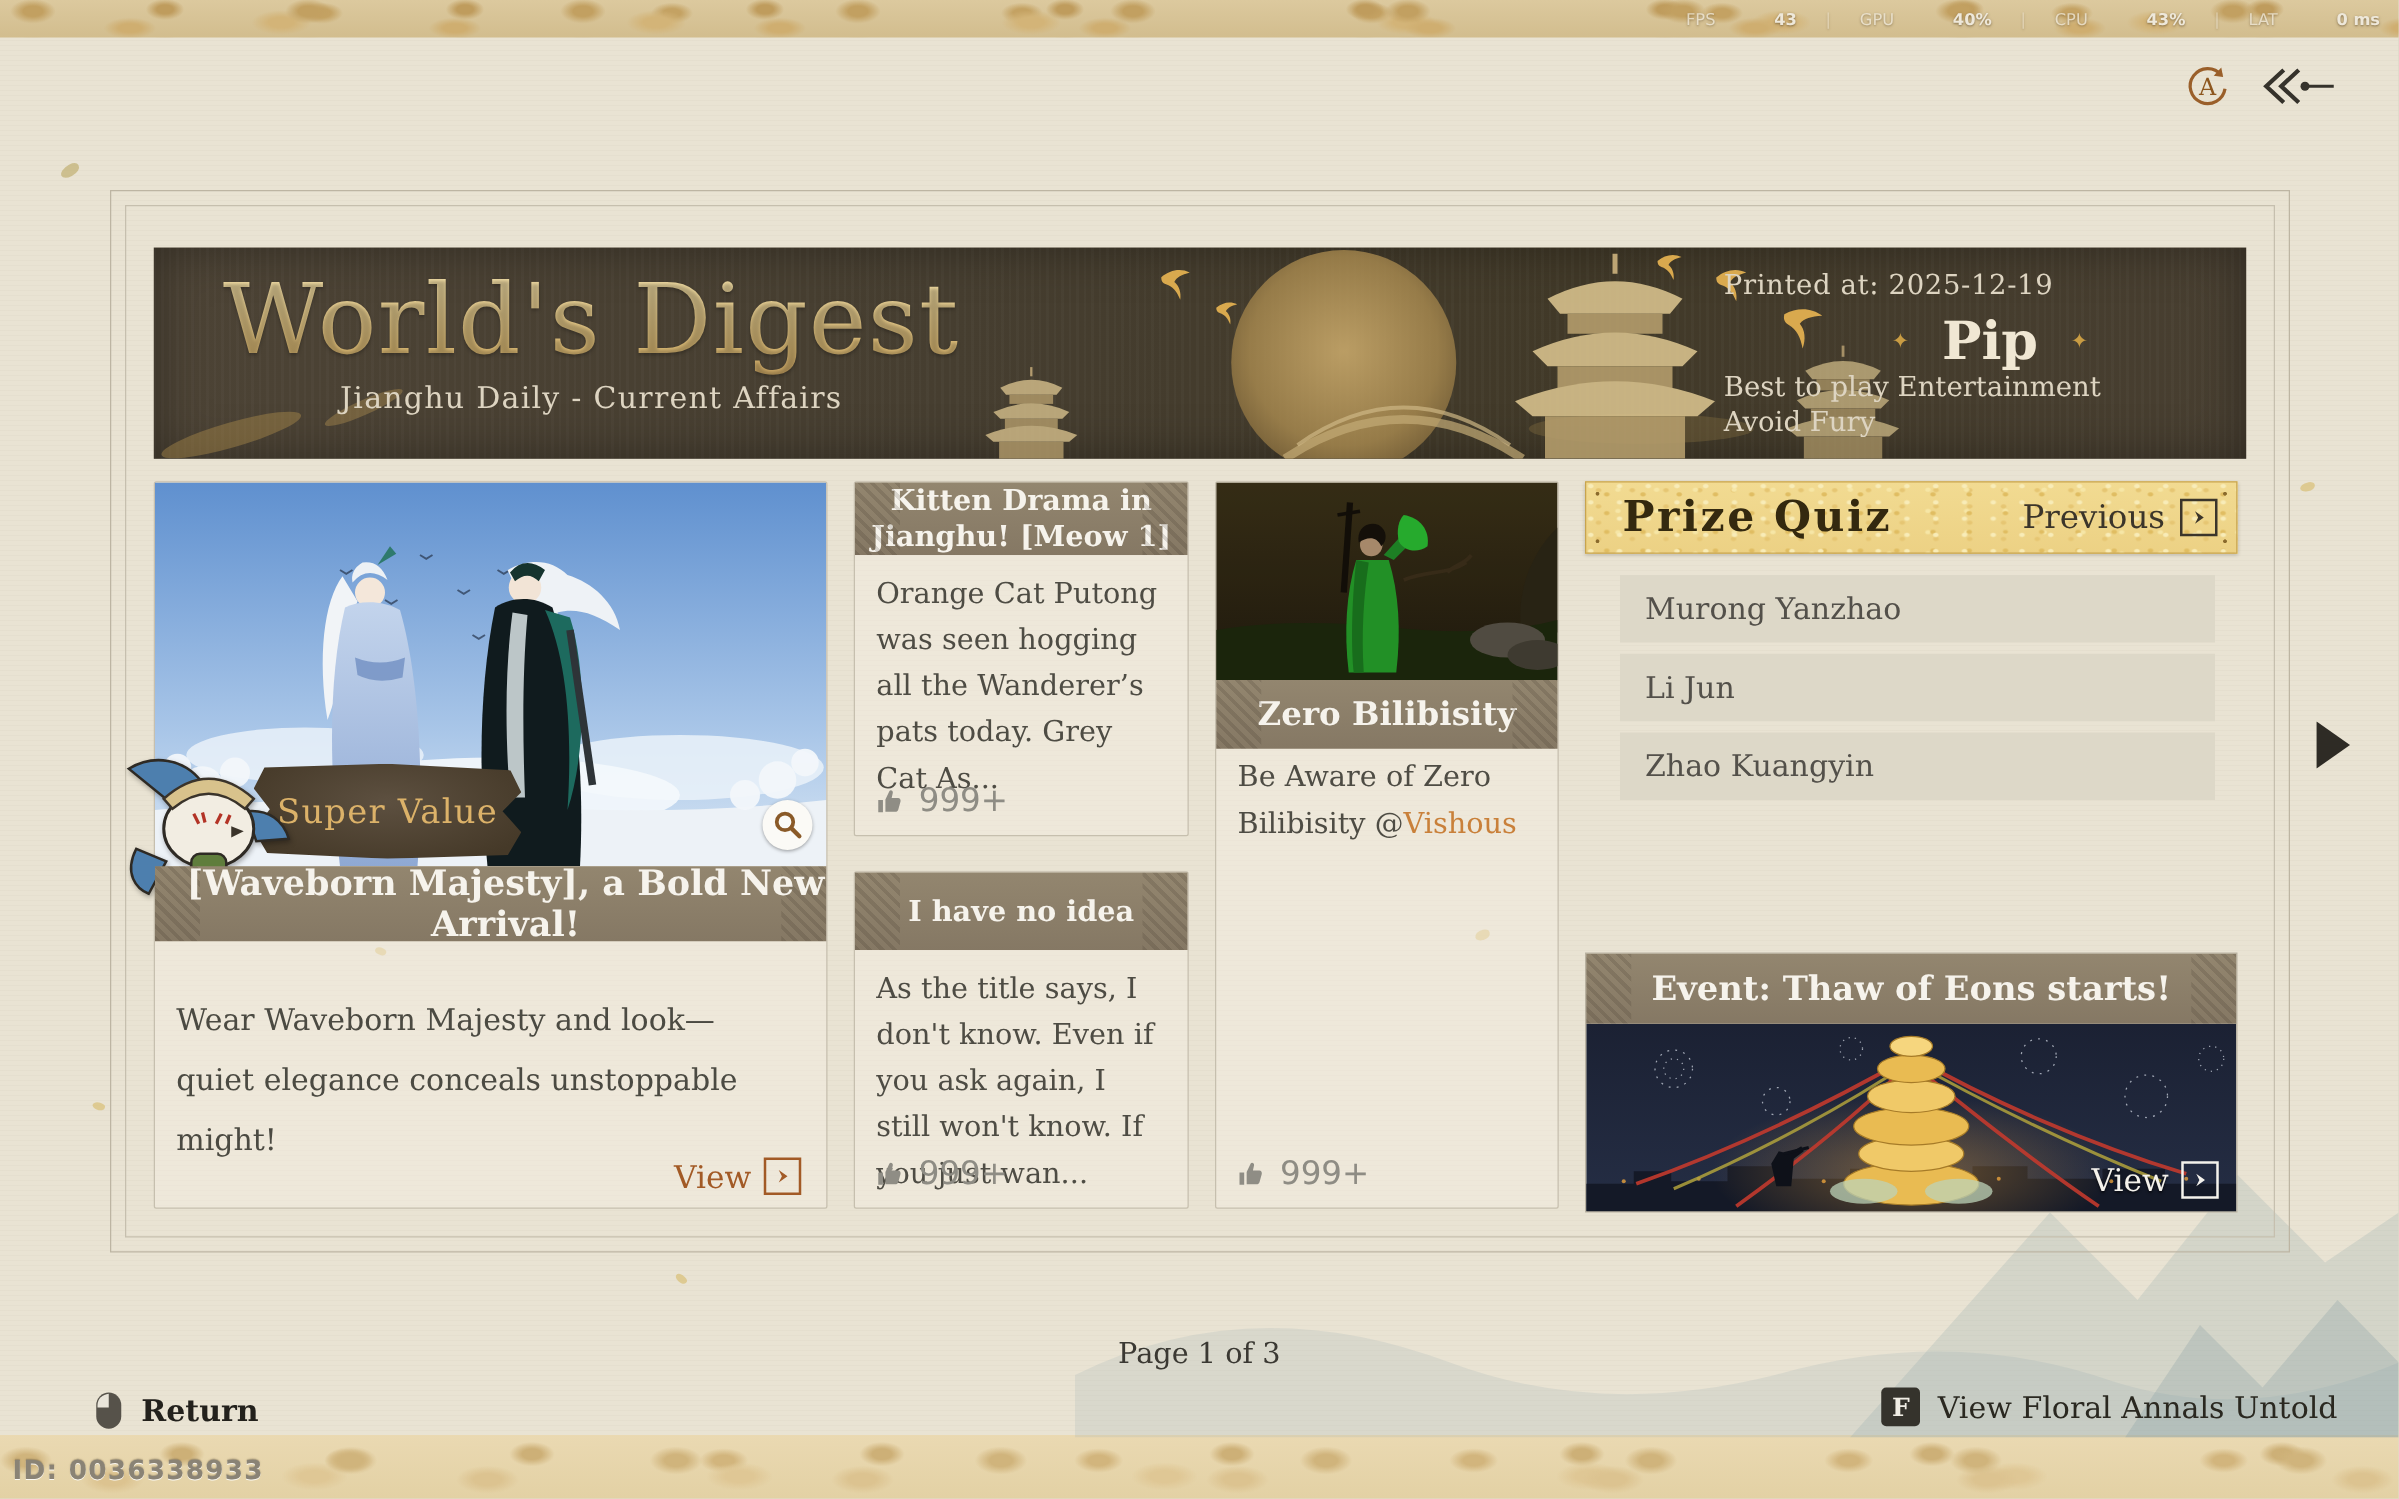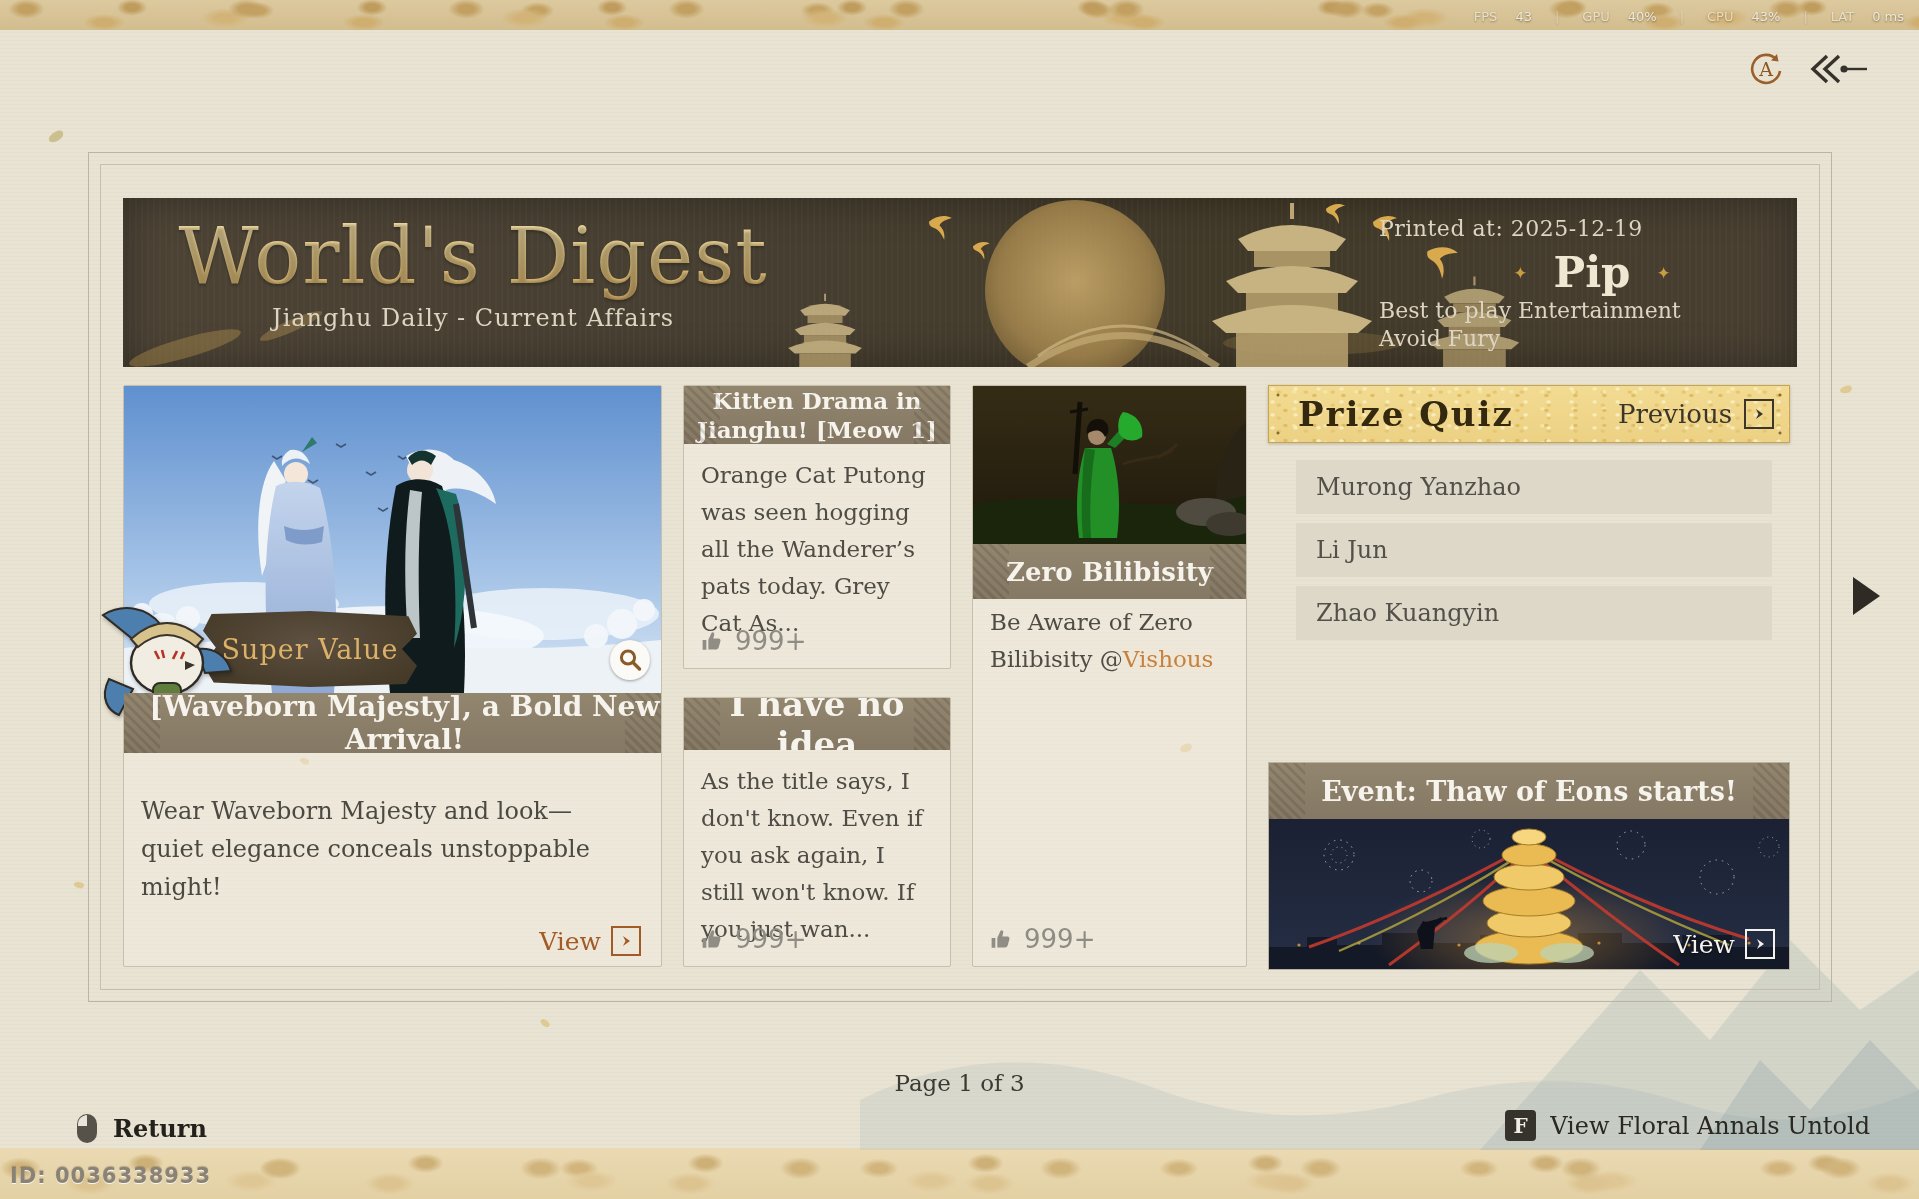--- a/index.html
+++ b/index.html
@@ -26,21 +26,21 @@
       radial-gradient(28px 14px at 93% 40%, #d2b57d 30%, transparent 70%),
       linear-gradient(#ead9b2,#e3d1a4);
     background-size:260px 51px,300px 51px,280px 51px,340px 51px,300px 51px,100% 100%;}
   .mountains{position:absolute;left:860px;top:850px;width:1059px;height:300px;}
   .fleck{position:absolute;background:#d6b65c;border-radius:60% 40% 55% 45%;opacity:.55;}
   
   .perf{position:absolute;top:9px;right:15px;display:flex;align-items:center;
     font-family:"DejaVu Sans", sans-serif;font-size:13px;color:#eee8da;
     text-shadow:0 1px 2px rgba(90,70,40,.7);gap:12px;}
   .perf .pl{opacity:.75;margin-right:6px;}
-  .perf .pv{font-weight:normal;}
+  .perf .pv{font-weight:bold;margin-left:29px;}
   .perf .sep{opacity:.45;margin:0 11px;}
   .top-icons{position:absolute;top:50px;right:48px;display:flex;align-items:center;gap:22px;}
   .icon-btn{cursor:pointer;}
   
   .frame{position:absolute;border:1px solid #bdb5a3;}
   .frame.outer{left:88px;top:152px;width:1742px;height:848px;}
   .frame.inner{left:100px;top:164px;width:1718px;height:824px;border-color:#c6bfae;}
   
   .banner{position:absolute;left:123px;top:198px;width:1674px;height:169px;overflow:hidden;
     background:
@@ -81,27 +81,27 @@
     clip-path:polygon(4% 4%, 50% 0, 96% 7%, 100% 30%, 93% 50%, 100% 72%, 95% 96%, 50% 100%, 5% 94%, 0 70%, 6% 48%, 0 26%);
     display:flex;align-items:center;justify-content:center;
     filter:drop-shadow(0 2px 3px rgba(0,0,0,.35));}
   .ribbon span{font-size:27px;color:#dcb269;letter-spacing:1px;}
   .mascot{position:absolute;left:-35px;top:213px;width:148px;height:120px;filter:drop-shadow(1px 2px 2px rgba(0,0,0,.3));}
   .magnify{position:absolute;left:486px;top:254px;width:40px;height:40px;border-radius:50%;
     background:#fbfaf6;box-shadow:0 1px 3px rgba(0,0,0,.35);display:flex;align-items:center;justify-content:center;cursor:pointer;}
   .f-title{position:absolute;left:0;top:307px;width:537px;height:60px;font-size:28px;
     flex-direction:row;justify-content:flex-start;padding:0;box-sizing:border-box;}
   .f-title span{position:relative;z-index:2;padding-left:24px;}
-  .f-desc{position:absolute;left:17px;top:382px;width:480px;font-size:24px;line-height:38px;color:#4b4a42;}
+  .f-desc{position:absolute;left:17px;top:382px;width:480px;font-size:24px;line-height:48px;color:#4b4a42;}
   .col1 .view-link{right:20px;bottom:10px;color:#a25a26;}
   
   .col2a{left:683px;top:385px;width:266px;height:282px;}
   .col2a .hdr{height:58px;font-size:23px;line-height:29px;}
   .col2b{left:683px;top:697px;width:266px;height:268px;}
-  .col2b .hdr{height:52px;font-size:34px;}
+  .col2b .hdr{height:62px;font-size:23px;}
   .post-body{padding:13px 17px 0 17px;}
   .col3{left:972px;top:385px;width:273px;height:580px;}
   .zero-img{position:absolute;left:0;top:0;width:273px;height:158px;}
   .col3 .hdr{position:absolute;left:0;top:158px;width:273px;height:55px;font-size:26px;}
   .col3 .post-body{position:absolute;left:0;top:218px;padding:0 17px;}
   .mention{color:#c9803a;}
   
   .quiz{position:absolute;left:1268px;top:385px;width:522px;height:370px;}
   .quiz-hdr{position:relative;height:58px;display:flex;align-items:center;justify-content:space-between;
     padding:0 16px 0 30px;box-sizing:border-box;

